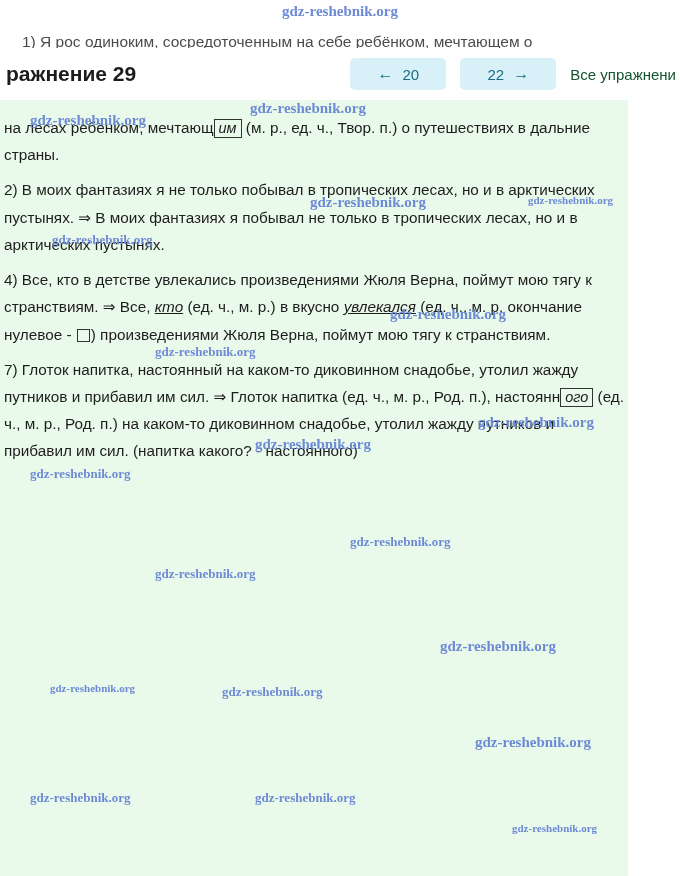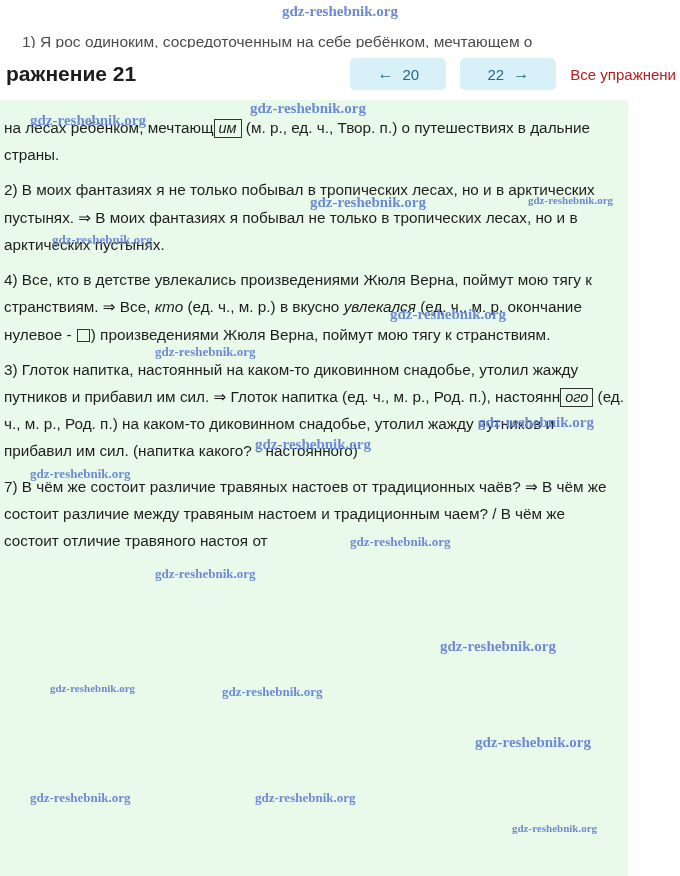--- a/index.html
+++ b/index.html
@@ -76,21 +76,21 @@
     display: flex;
     align-items: center;
     justify-content: center;
     gap: 9px;
     margin-right: 14px;
     cursor: pointer;
     padding: 0 12px;
   }
   .nav-btn .arrow { font-size: 16px; color: #1b6b86; }
   .all-link {
-    color: #b91c1c;
+    color: #14532d;
     font-size: 15px;
     margin-right: 4px;
     white-space: nowrap;
     cursor: pointer;
   }
   
   .content {
     position: absolute;
     top: 100px;
     left: 0;
@@ -127,21 +127,21 @@
     font-size: 14.5px;
   }
   .zero-box {
     display: inline-block;
     width: 11px;
     height: 11px;
     border: 1px solid #333;
     vertical-align: middle;
     margin: 0 1px;
   }
-  .uline { font-style: italic; }
+  .uline { text-decoration: underline; font-style: italic; }
   
   .wm {
     position: absolute;
     color: #6d8ad6;
     font-family: "Liberation Serif", serif;
     font-weight: bold;
     white-space: nowrap;
     pointer-events: none;
   }
   .wm.sm { font-size: 11px; }
@@ -151,40 +151,39 @@
 </head>
 <body>
 
 <div class="page">
 
   <div class="top-watermark">gdz-reshebnik.org</div>
 
   <div class="ghost-line">1) Я рос одиноким, сосредоточенным на себе ребёнком, мечтающем о</div>
 
   <div class="header-bar">
-    <div class="header-title">ражнение 21</div>
+    <div class="header-title">ражнение 29</div>
     <div class="header-spacer"></div>
     <div class="nav-btn">
       <span class="arrow">←</span>
       <span>20</span>
     </div>
     <div class="nav-btn">
       <span>22</span>
       <span class="arrow">→</span>
     </div>
     <div class="all-link">Все упражнени</div>
   </div>
 
   <div class="content">
     <div class="content-inner" id="paragraphs">
         <p class="para"><span>на лесах ребёнком, мечтающ</span><span class="boxed">им</span><span> (м. р., ед. ч., Твор. п.) о путешествиях в дальние страны.</span></p>
         <p class="para"><span>2) В моих фантазиях я не только побывал в тропических лесах, но и в арктических пустынях. ⇒ В моих фантазиях я побывал не только в тропических лесах, но и в арктических пустынях.</span></p>
         <p class="para"><span>4) Все, кто в детстве увлекались произведениями Жюля Верна, поймут мою тягу к странствиям. ⇒ Все, </span><span class="uline">кто</span><span> (ед. ч., м. р.) в вкусно </span><span class="uline">увлекался</span><span> (ед. ч., м. р. окончание нулевое - </span><span class="zero-box"></span><span>) произведениями Жюля Верна, поймут мою тягу к странствиям.</span></p>
-        <p class="para"><span>3) Глоток напитка, настоянный на каком-то диковинном снадобье, утолил жажду путников и прибавил им сил. ⇒ Глоток напитка (ед. ч., м. р., Род. п.), настоянн</span><span class="boxed">ого</span><span> (ед. ч., м. р., Род. п.) на каком-то диковинном снадобье, утолил жажду путников и прибавил им сил. (напитка какого? - настоянного)</span></p>
-        <p class="para"><span>7) В чём же состоит различие травяных настоев от традиционных чаёв? ⇒ В чём же состоит различие между травяным настоем и традиционным чаем? / В чём же состоит отличие травяного настоя от</span></p>
+        <p class="para"><span>7) Глоток напитка, настоянный на каком-то диковинном снадобье, утолил жажду путников и прибавил им сил. ⇒ Глоток напитка (ед. ч., м. р., Род. п.), настоянн</span><span class="boxed">ого</span><span> (ед. ч., м. р., Род. п.) на каком-то диковинном снадобье, утолил жажду путников и прибавил им сил. (напитка какого? - настоянного)</span></p>
       </div>
     <div id="content-watermarks">
         <div class="wm lg" style="left: 250px; top: 0px;">gdz-reshebnik.org</div>
         <div class="wm lg" style="left: 30px; top: 12px;">gdz-reshebnik.org</div>
         <div class="wm lg" style="left: 310px; top: 94px;">gdz-reshebnik.org</div>
         <div class="wm sm" style="left: 528px; top: 94px;">gdz-reshebnik.org</div>
         <div class="wm md" style="left: 52px; top: 132px;">gdz-reshebnik.org</div>
         <div class="wm lg" style="left: 390px; top: 206px;">gdz-reshebnik.org</div>
         <div class="wm md" style="left: 155px; top: 244px;">gdz-reshebnik.org</div>
         <div class="wm lg" style="left: 255px; top: 336px;">gdz-reshebnik.org</div>

